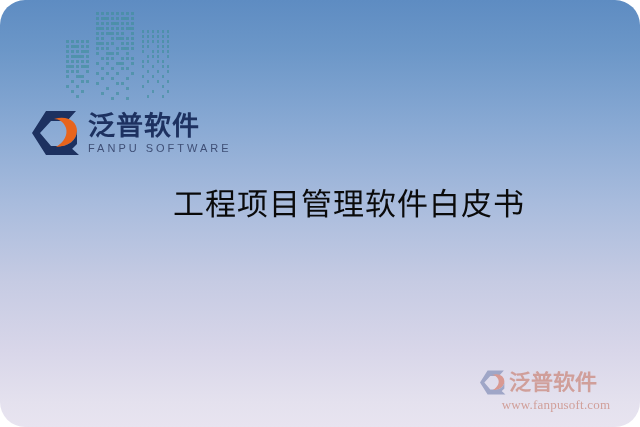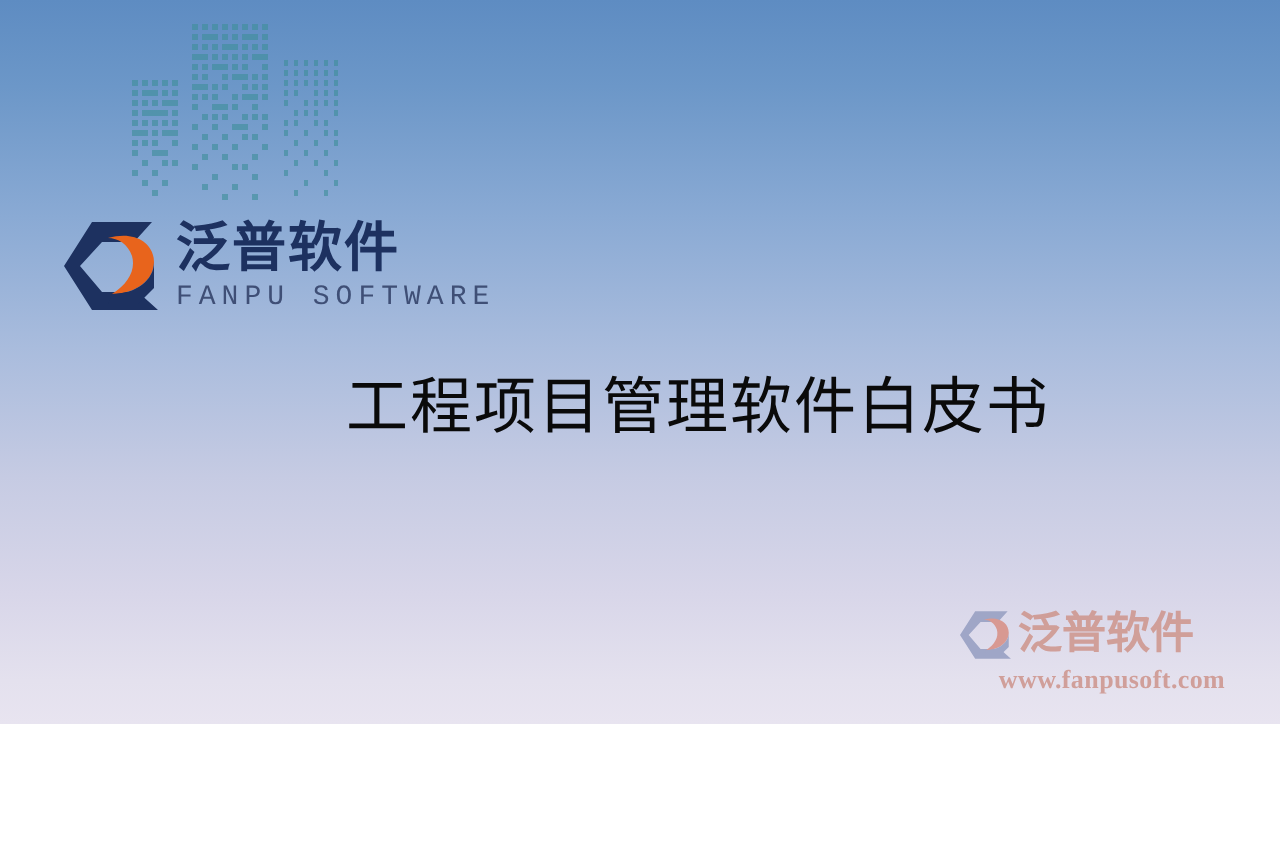--- a/index.html
+++ b/index.html
@@ -8,33 +8,34 @@
     padding: 0;
     background: #ffffff;
   }
   body {
     font-family: "Liberation Sans", "DejaVu Sans", sans-serif;
   }
 
   .slide {
     position: relative;
     width: 640px;
-    height: 362px;
+    height: 427px;
     overflow: hidden;
     background: linear-gradient(
       to bottom,
       #5e8cc2 0%,
       #6c97c8 12%,
       #8aaad4 30%,
       #a9bcdd 48%,
       #c6cbe3 66%,
       #d8d6e9 82%,
       #e4e1ee 94%,
       #e8e4f0 100%
     );
+    border-radius: 25px;
   }
 
   
   .skyline {
     position: absolute;
     left: 64px;
     top: 8px;
     width: 110px;
     height: 98px;
     pointer-events: none;
@@ -65,22 +66,22 @@
   .logo-cn {
     font-family: "DejaVu Sans", "Liberation Sans", sans-serif;
     font-size: 27px;
     font-weight: 700;
     color: #1d3160;
     letter-spacing: 1px;
     white-space: nowrap;
   }
   .logo-en {
     margin-top: 4px;
-    font-family: Liberation Mono, monospace;
-    font-size: 14px;
+    font-family: Liberation Sans, sans-serif;
+    font-size: 11px;
     font-weight: 400;
     color: #3f4f76;
     letter-spacing: 3.0px;
     white-space: nowrap;
   }
 
   
   .headline {
     position: absolute;
     left: 0;
@@ -125,21 +126,21 @@
     color: #cf9a93;
     letter-spacing: 0px;
     line-height: 1;
     white-space: nowrap;
   }
   .wm-url {
     margin-top: 2px;
     text-align: center;
     font-family: "Liberation Serif", "DejaVu Serif", serif;
     font-size: 13px;
-    font-weight: 700;
+    font-weight: 400;
     color: #cf9a93;
     letter-spacing: 0.2px;
     white-space: nowrap;
   }
 </style>
 </head>
 <body>
 
 <div class="slide">
 

